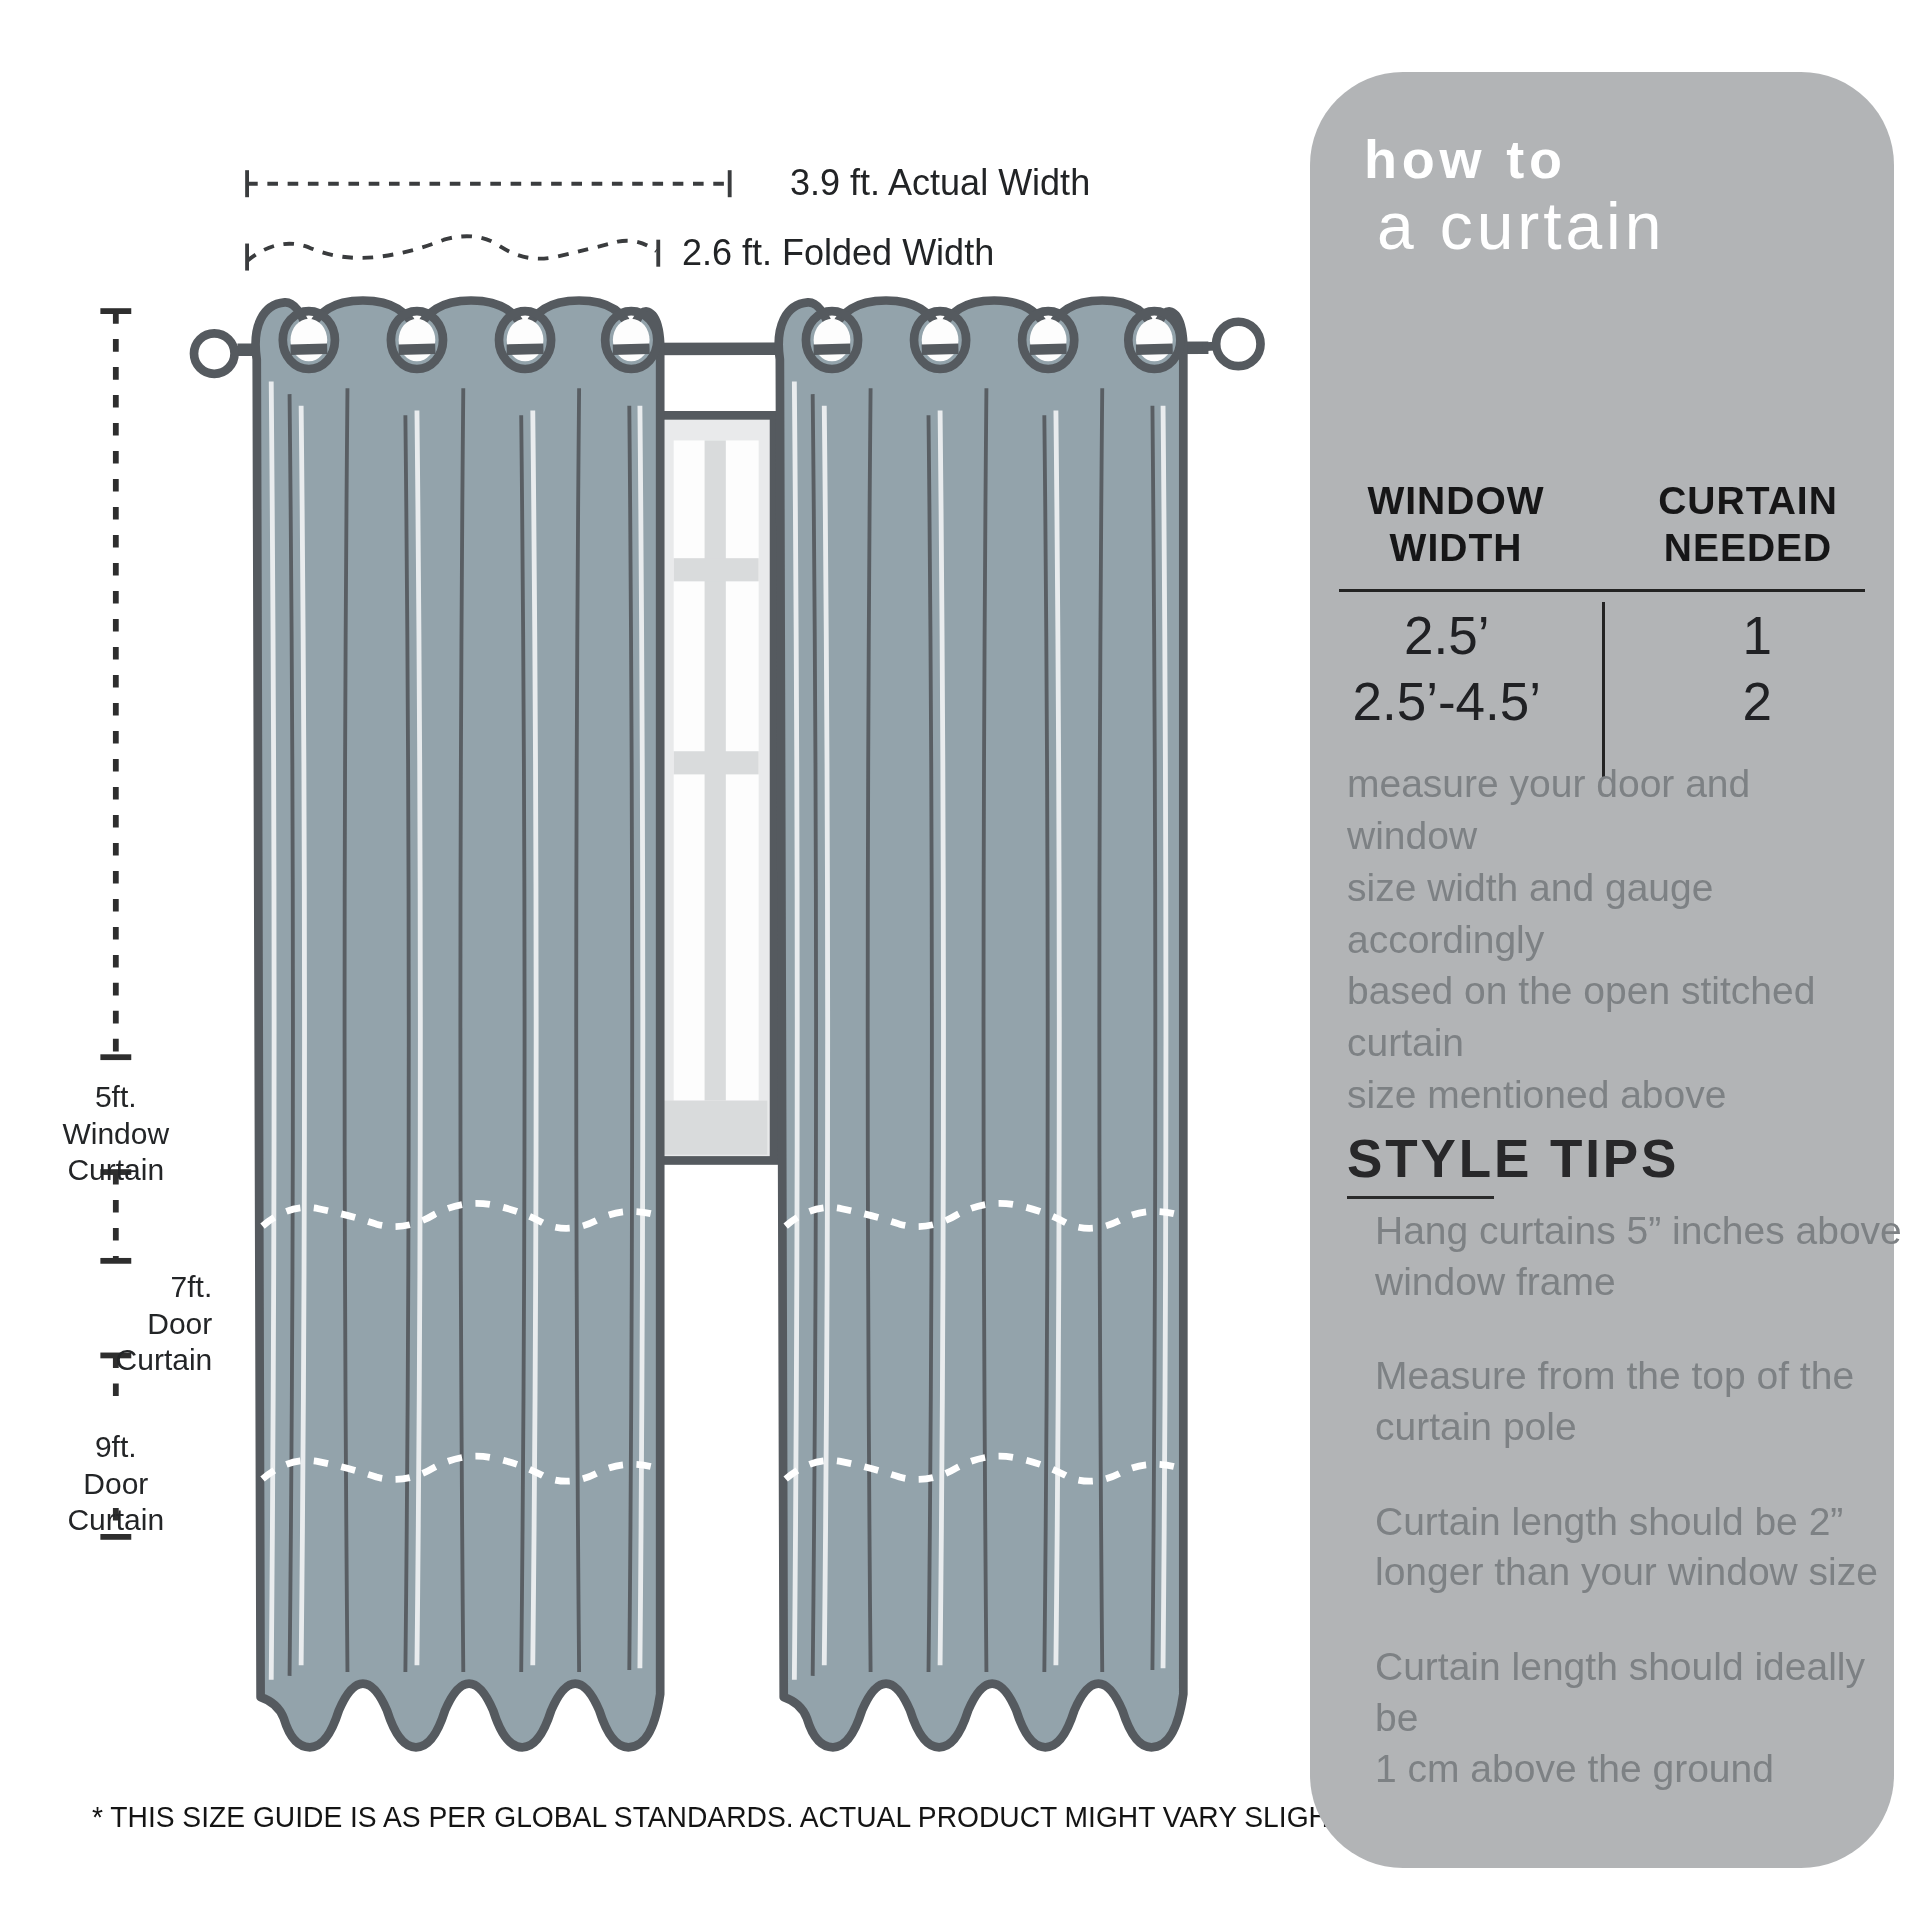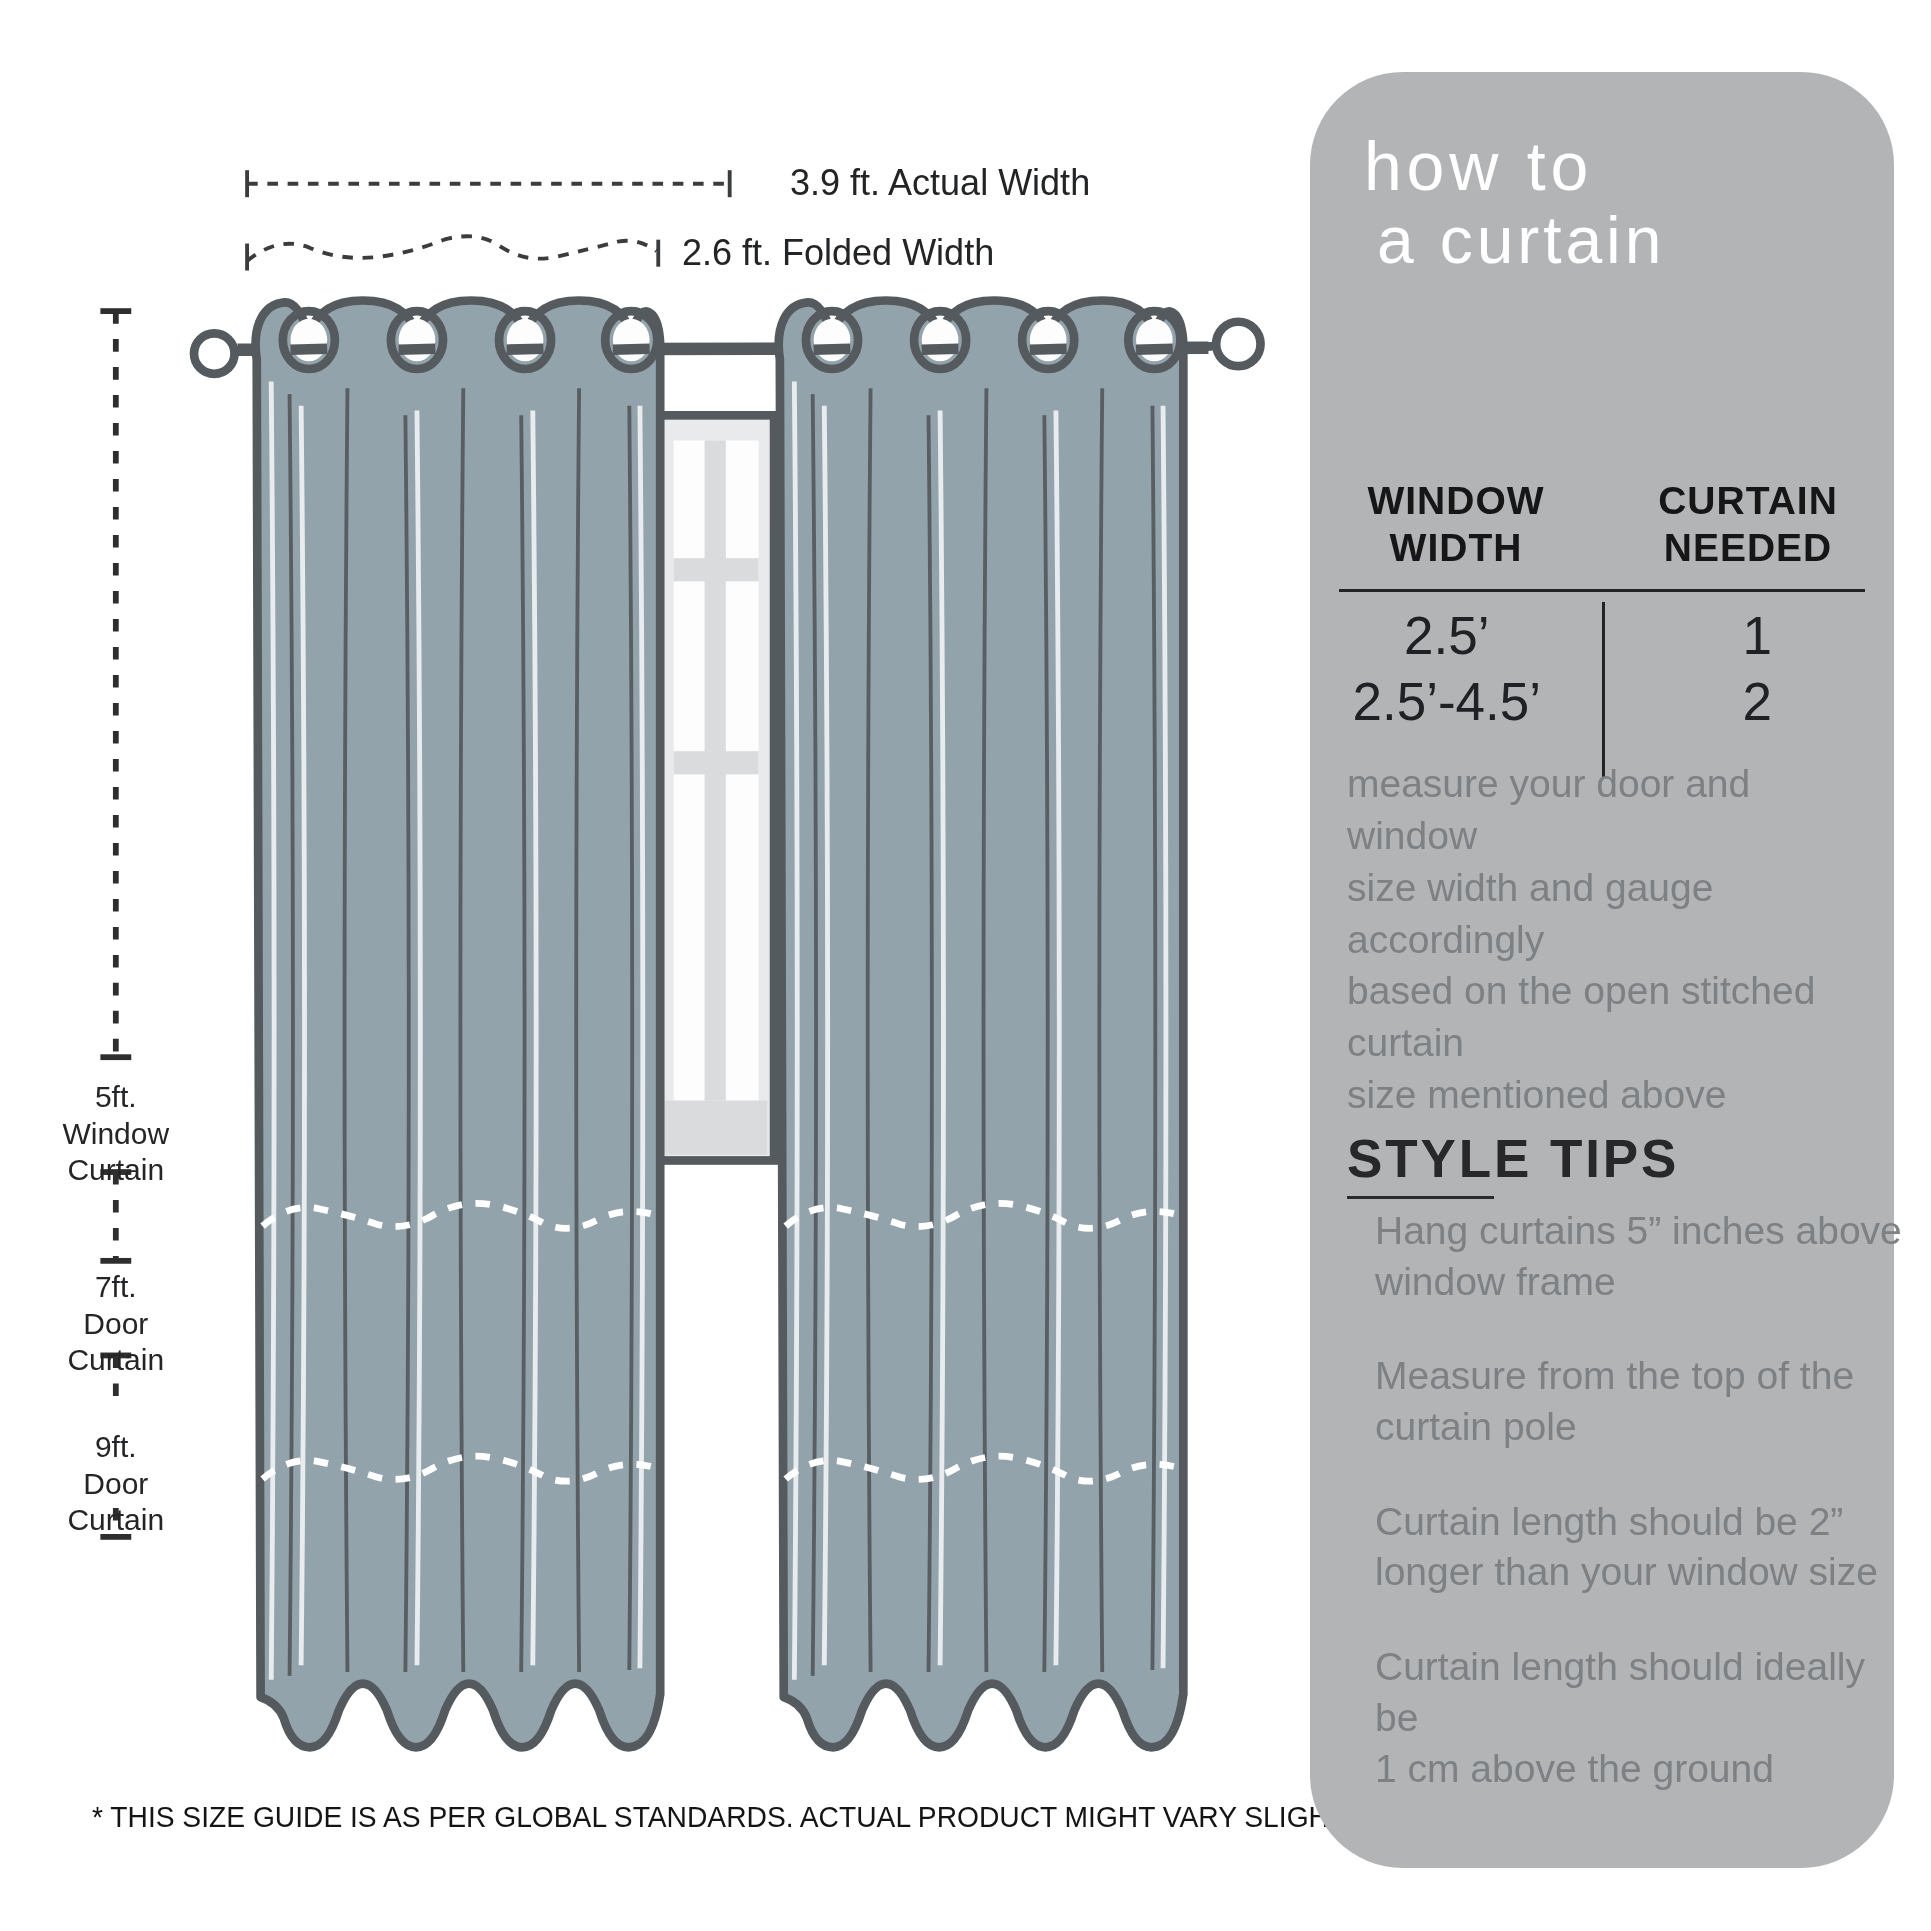--- a/index.html
+++ b/index.html
@@ -11,35 +11,35 @@
   .measure-label{
     position:absolute;font-size:36px;color:#222426;white-space:nowrap;letter-spacing:0;
   }
   .label-actual{left:751px;top:162px;margin-left:39px;}
   .label-folded{left:682px;top:232px;}
   .ruler-label{
     position:absolute;left:19.3px;width:193px;text-align:center;
     font-size:30px;line-height:1.22;color:#232527;white-space:pre-line;
   }
   .ruler-label-5ft{top:1079px;}
-  .ruler-label-7ft{top:1269px;}
+  .ruler-label-7ft{top:1269px;text-align:right;}
   .ruler-label-9ft{top:1429px;}
   .footnote{
     position:absolute;left:92px;top:1800px;font-size:30px;color:#141414;
     white-space:nowrap;transform:scaleX(.94);transform-origin:left center;letter-spacing:0;
   }
   
   .diagram-svg{position:absolute;left:0;top:0;}
   
   .panel{
     position:absolute;left:1310px;top:72px;width:584px;height:1796px;
     background:#b2b4b6;border-radius:93px;
   }
   .panel-titles{position:absolute;top:60px;left:54px;color:#ffffff;}
-  .title-1{font-size:68px;font-weight:400;letter-spacing:4.8px;line-height:1.02;}
+  .title-1{font-size:54px;font-weight:700;letter-spacing:4.8px;line-height:1.02;}
   .title-2{font-size:99px;font-weight:700;letter-spacing:1px;line-height:.98;margin-top:1.9px;}
   .title-3{font-size:66px;font-weight:400;letter-spacing:3.9px;line-height:1.08;margin-top:3.9px;margin-left:13px;}
   .size-table{position:absolute;top:406px;left:0;right:0;}
   .thead{display:flex;}
   .th{
     width:50%;text-align:center;font-size:39px;font-weight:700;color:#161617;
     letter-spacing:1px;line-height:1.2;white-space:pre-line;
   }
   .rule{height:2.9px;background:#232323;margin:17.4px 29px 0 29px;}
   .rows{position:relative;padding-top:11.6px;}

